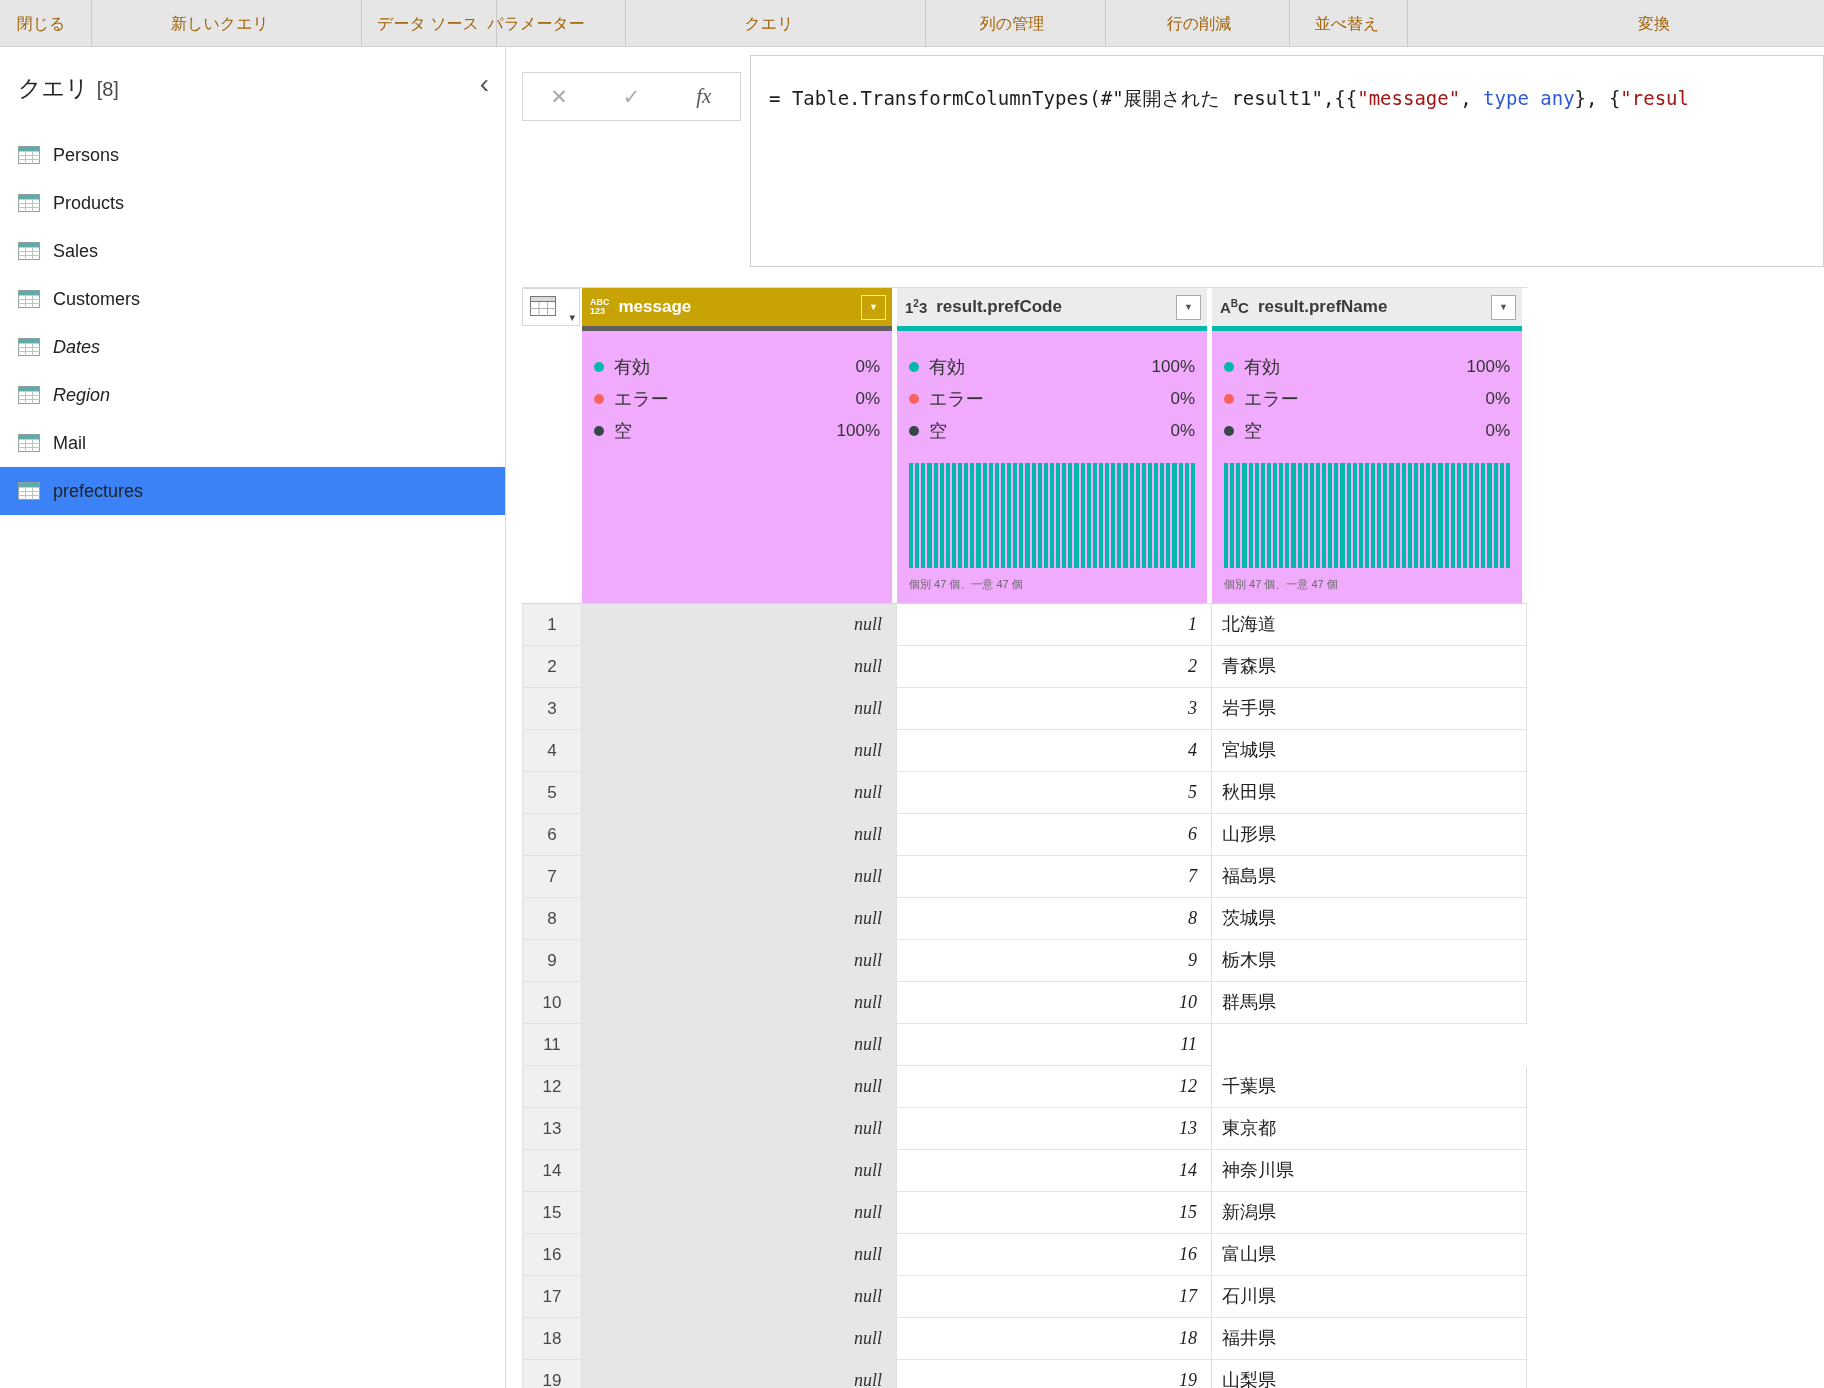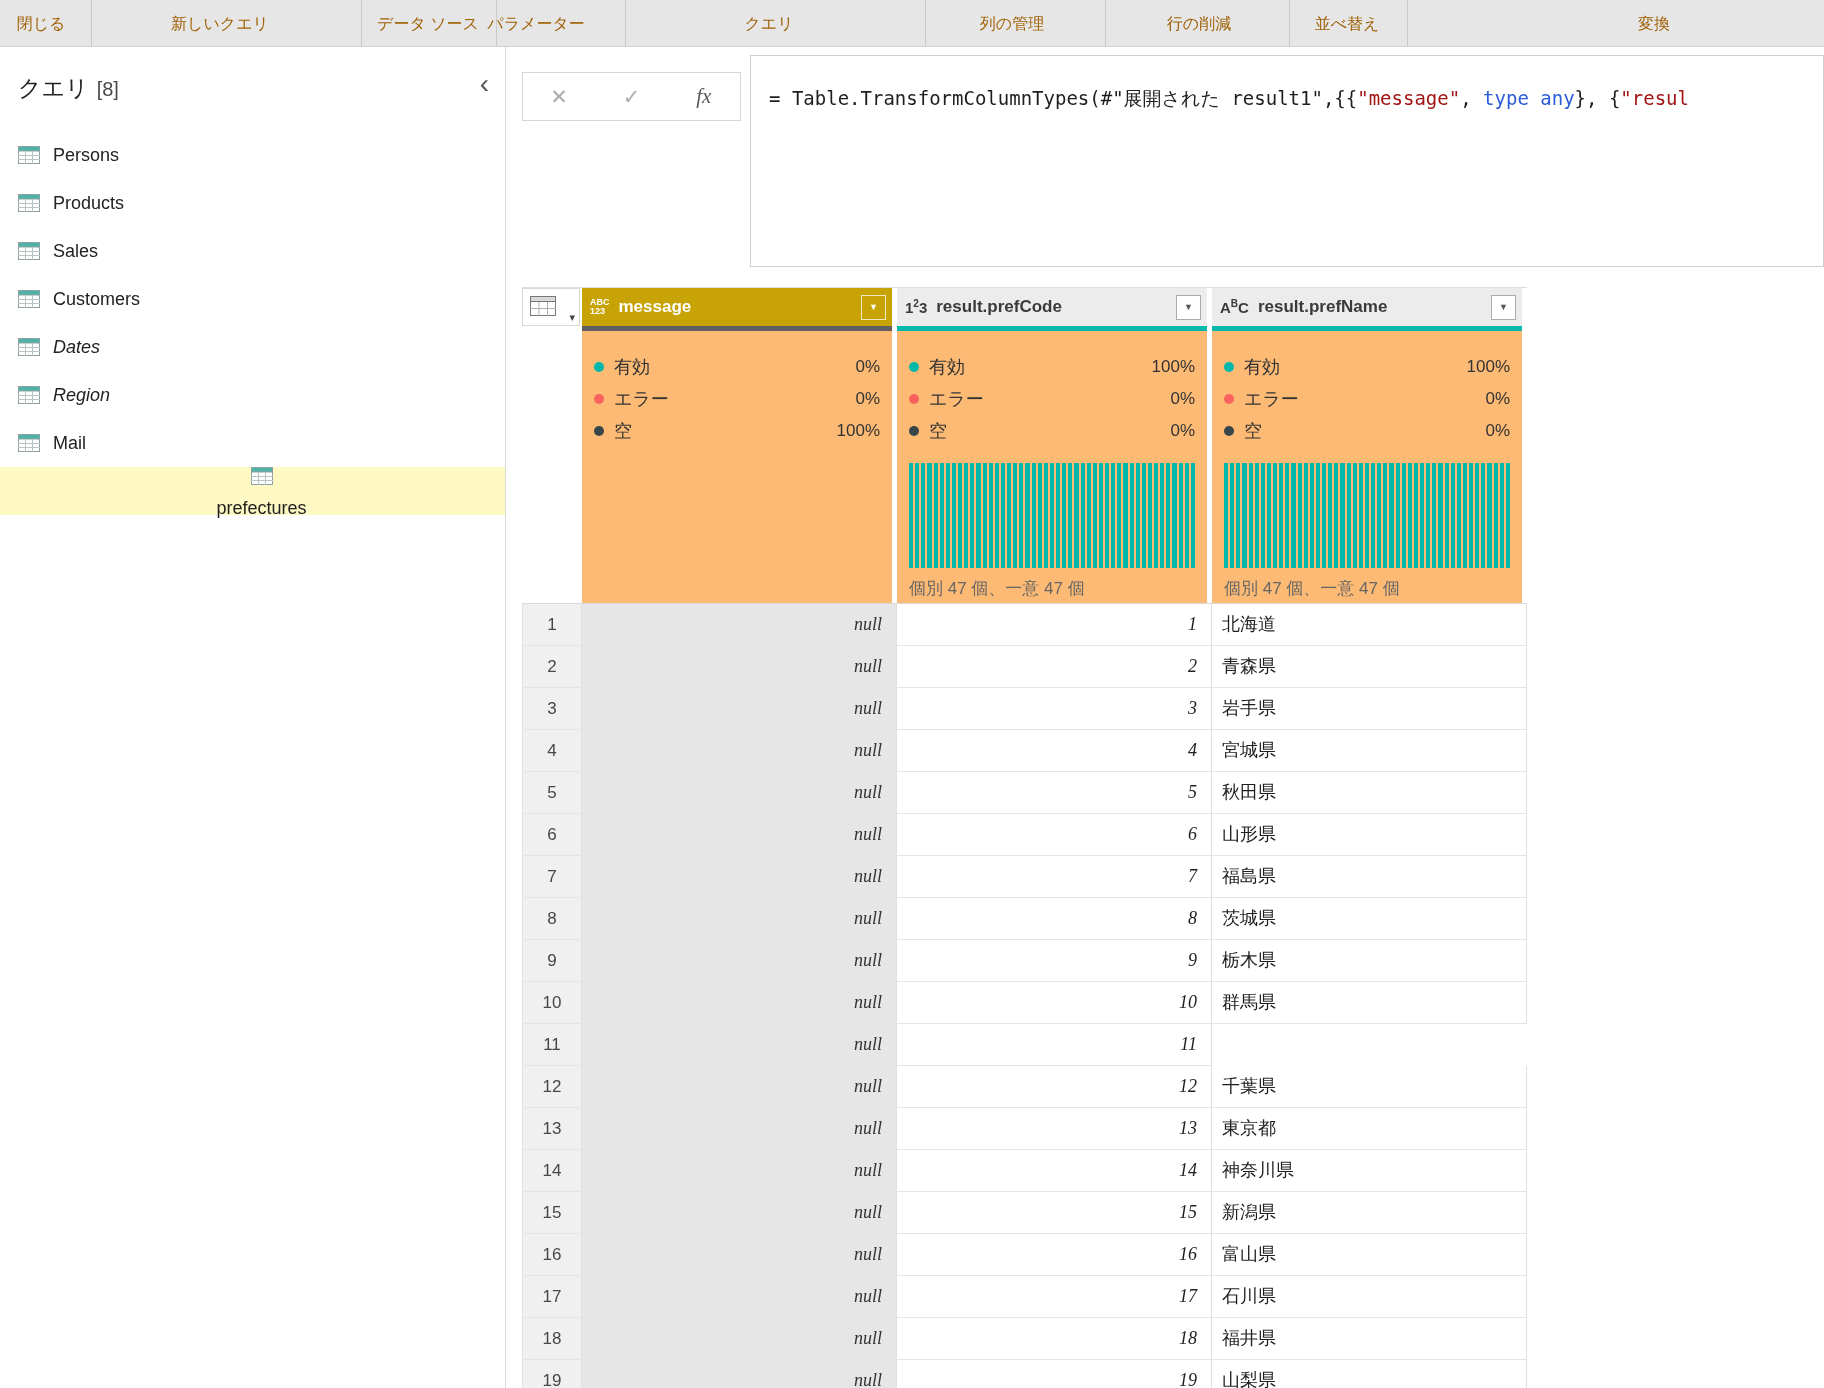--- a/index.html
+++ b/index.html
@@ -17,21 +17,21 @@
   .rs0{left:91px}.rs1{left:361px}.rs2{left:496px}.rs3{left:625px}.rs4{left:925px}
   .rs5{left:1105px}.rs6{left:1289px}.rs7{left:1407px}
 
   
   .sidebar{position:absolute;left:0;top:47px;width:506px;height:1341px;background:#fff;border-right:1px solid #D9D9D9;}
   .sb-head{position:relative;height:84px;}
   .sb-title{position:absolute;left:18px;top:26px;font-size:23px;color:#252525;}
   .sb-count{font-size:20px;color:#4a4a4a;margin-left:8px;}
   .sb-collapse{position:absolute;right:16px;top:20px;font-size:28px;color:#555;line-height:34px;cursor:pointer;}
   .qitem{height:48px;display:flex;align-items:center;padding-left:18px;gap:13px;font-size:18px;color:#222;cursor:pointer;}
-  .qitem.selected{background:#fef9c3;flex-direction:column;}
+  .qitem.selected{background:#3b82f6;}
   .qitem.italic .qlabel{font-style:italic;}
   .qicon{flex:none;display:flex;}
 
   
   .fxbox{position:absolute;left:522px;top:72px;width:219px;height:49px;border:1px solid #D6D6D6;background:#fff;display:flex;align-items:center;}
   .fxbtn{flex:1;text-align:center;font-size:21px;color:#ABABAB;cursor:default;}
   .fxsym{flex:1;text-align:center;font-family:"Liberation Serif","DejaVu Serif",serif;font-style:italic;font-size:21px;color:#5a5a5a;}
   .formula{position:absolute;left:750px;top:55px;width:1074px;height:212px;border:1px solid #CFCFCF;background:#fff;
            padding:30px 0 0 18px;overflow:hidden;cursor:text;}
   .formula-text{font-family:"DejaVu Sans Mono","Liberation Mono",monospace;font-size:19px;white-space:pre;}
@@ -49,30 +49,30 @@
   .colblock.selected .col-header{background:var(--c-selected-header,#C8A305);color:#fff;}
   .ticon{flex:none;cursor:pointer;}
   .ticon-stack{display:flex;flex-direction:column;font-size:9px;line-height:9px;font-weight:700;}
   .ticon-type{font-size:15px;font-weight:700;}
   .ticon-type sup{font-size:10px;}
   .filter{margin-left:auto;width:25px;height:25px;border:1px solid #ABABAB;background:#fff;color:#555;
           display:flex;align-items:center;justify-content:center;font-size:9px;cursor:pointer;flex:none;}
   .colblock.selected .filter{background:transparent;border-color:rgba(255,255,255,.75);color:#fff;}
   .qbar{height:5px;background:var(--c-accent-teal,#01B8AA);}
   .colblock.bar-gray .qbar{background:var(--c-message-quality-bar,#606060);}
-  .preview{height:272px;background:#fdba74;padding:20px 12px 0 12px;}
+  .preview{height:272px;background:#f0abfc;padding:20px 12px 0 12px;}
   .qrow{display:flex;align-items:center;height:32px;font-size:18px;color:#333;}
   .qdot{width:10px;height:10px;border-radius:50%;margin-right:10px;flex:none;}
   .qdot.valid{background:var(--c-accent-teal,#01B8AA);}
   .qdot.error{background:var(--c-error-red,#FA625E);}
   .qdot.empty{background:var(--c-empty-gray,#374649);}
   .qpct{margin-left:auto;font-size:17px;color:#333;}
   .hist{margin-top:16px;height:105px;display:flex;justify-content:space-between;align-items:flex-end;}
   .hist i{display:block;width:4.2px;height:100%;background:var(--c-accent-teal,#01B8AA);}
-  .distinct{margin-top:9px;font-size:17px;color:#666;white-space:nowrap;}
+  .distinct{margin-top:9px;font-size:11px;color:#666;white-space:nowrap;}
 
   
   .trow{display:flex;height:42px;}
   .cell{border-right:1px solid #E0E0E0;border-bottom:1px solid #E4E4E4;line-height:41px;font-size:18px;
         overflow:hidden;white-space:nowrap;cursor:default;}
   .cnum{width:60px;background:var(--c-row-num-bg,#F0F0F0);text-align:center;color:#474747;font-size:17px;border-left:1px solid #E0E0E0;}
   .cmsg{width:315px;background:var(--c-selected-cell-bg,#E6E6E6);font-family:"Liberation Serif","DejaVu Serif",serif;
         font-style:italic;text-align:right;padding-right:14px;color:#333;}
   .ccode{width:315px;font-family:"Liberation Serif","DejaVu Serif",serif;font-style:italic;text-align:right;padding-right:14px;color:#1e1e1e;}
   .cname{width:315px;padding-left:10px;color:#1e1e1e;}

